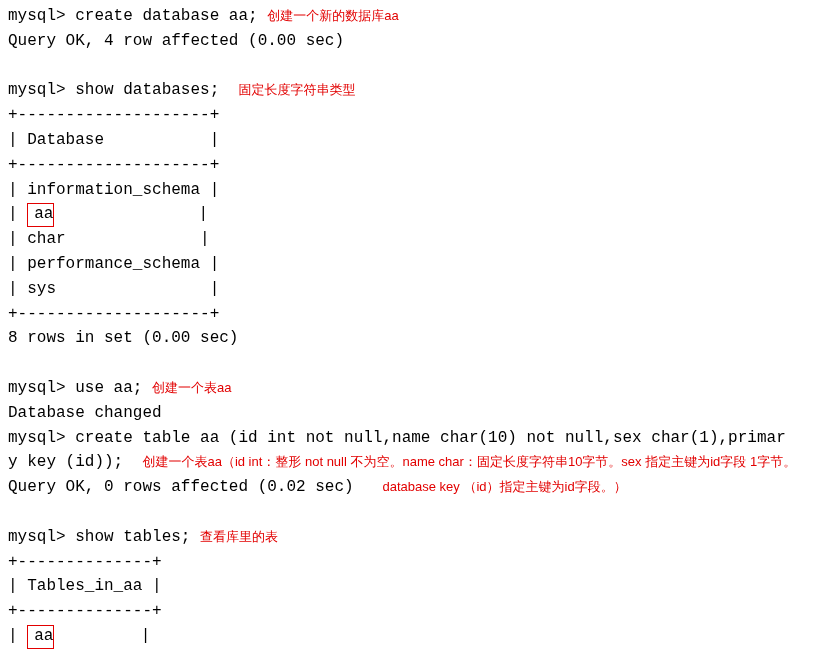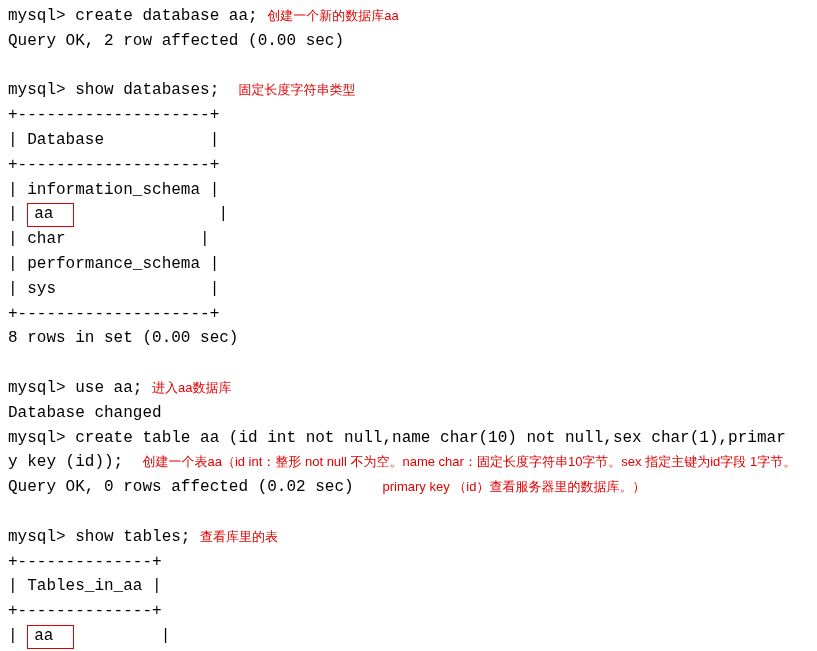--- a/index.html
+++ b/index.html
@@ -17,46 +17,46 @@
   .line { white-space: pre; position: relative; }
   .anno {
     color: #e20000;
     font-size: 13px;
     font-family: Arial, "Microsoft YaHei", sans-serif;
     white-space: nowrap;
   }
   .box-aa, .box-aa2 {
     display: inline-block;
     border: 1px solid #e20000;
-    padding: 0 20px 0 6px;
+    padding: 0 0 0 6px;
     line-height: 1.35;
   }
 </style>
 </head>
 <body>
 
 <div class="line"><span>mysql&gt; create database aa;</span> <span class="anno">创建一个新的数据库aa</span></div>
-<div class="line">Query OK, 2 row affected (0.00 sec)</div>
+<div class="line">Query OK, 4 row affected (0.00 sec)</div>
 <div class="line"> </div>
 <div class="line"><span>mysql&gt; show databases;</span>  <span class="anno">固定长度字符串类型</span></div>
 <div class="line">+--------------------+</div>
 <div class="line">| Database           |</div>
 <div class="line">+--------------------+</div>
 <div class="line">| information_schema |</div>
 <div class="line"><span>| </span><span class="box-aa">aa</span><span>               |</span></div>
 <div class="line">| char              |</div>
 <div class="line">| performance_schema |</div>
 <div class="line">| sys                |</div>
 <div class="line">+--------------------+</div>
 <div class="line">8 rows in set (0.00 sec)</div>
 <div class="line"> </div>
-<div class="line"><span>mysql&gt; use aa;</span> <span class="anno">进入aa数据库</span></div>
+<div class="line"><span>mysql&gt; use aa;</span> <span class="anno">创建一个表aa</span></div>
 <div class="line">Database changed</div>
 <div class="line">mysql&gt; create table aa (id int not null,name char(10) not null,sex char(1),primar</div>
 <div class="line"><span>y key (id));</span>  <span class="anno">创建一个表aa（id int：整形 not null 不为空。name char：固定长度字符串10字节。sex 指定主键为id字段 1字节。</span></div>
-<div class="line"><span>Query OK, 0 rows affected (0.02 sec)</span>   <span class="anno">primary key （id）查看服务器里的数据库。）</span></div>
+<div class="line"><span>Query OK, 0 rows affected (0.02 sec)</span>   <span class="anno">database key （id）指定主键为id字段。）</span></div>
 <div class="line"> </div>
 <div class="line"><span>mysql&gt; show tables;</span> <span class="anno">查看库里的表</span></div>
 <div class="line">+--------------+</div>
 <div class="line">| Tables_in_aa |</div>
 <div class="line">+--------------+</div>
 <div class="line"><span>| </span><span class="box-aa2">aa</span><span>         |</span></div>
 <div class="line">+--------------+</div>
 
 </body></html>

